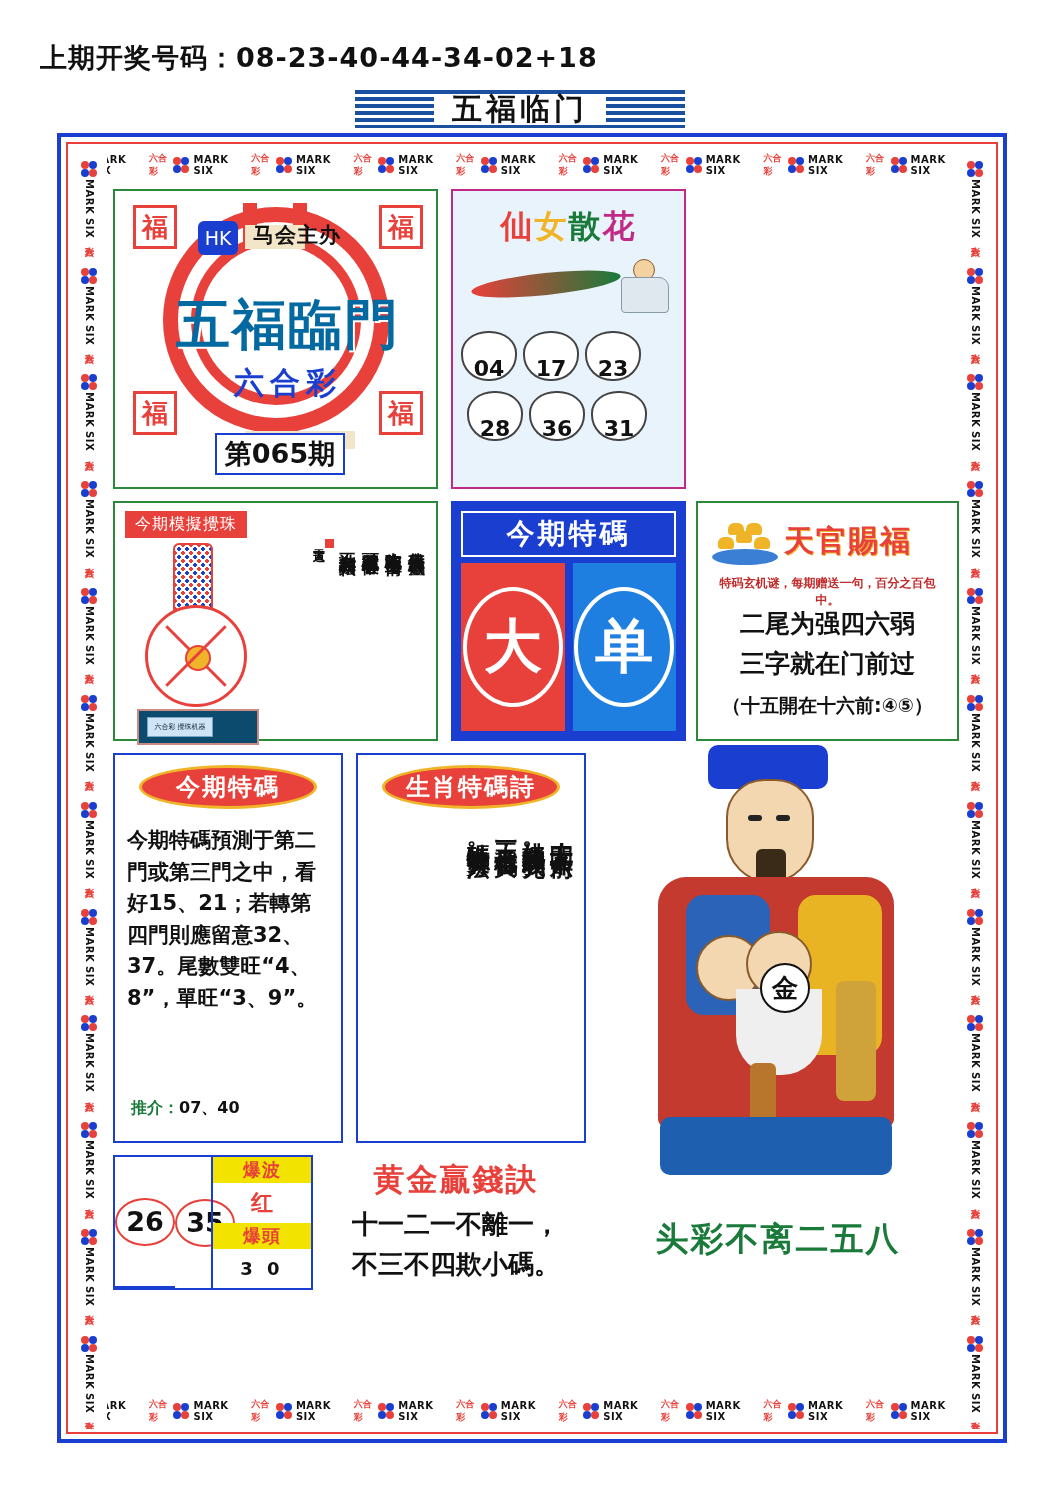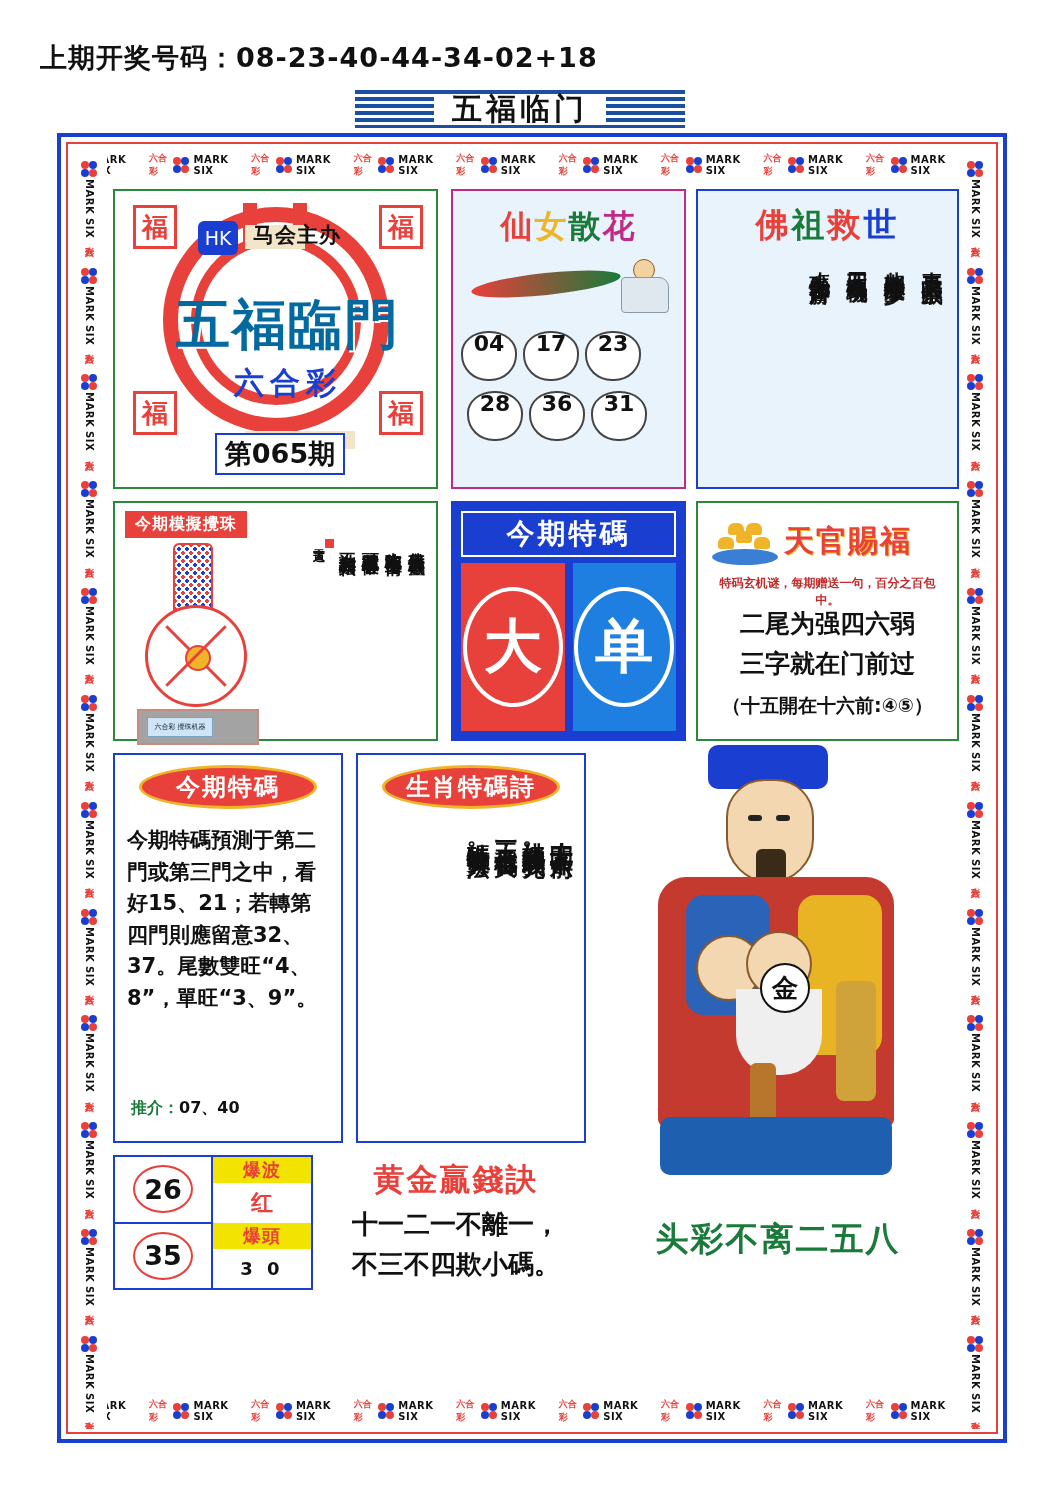--- a/index.html
+++ b/index.html
@@ -143,21 +143,21 @@
     position:absolute;right:16px;top:6px;width:20px;height:20px;border-radius:50%;
     background:#f2d2a0;border:1px solid #8a5a2a;
   }
   .fig-body{
     position:absolute;right:2px;top:24px;width:46px;height:34px;
     background:#dfe8ef;border:1px solid #8899a6;border-radius:4px 10px 4px 4px;
   }
   .ball-row{position:absolute;left:8px;right:8px;}
   .ball{
     width:56px;height:50px;position:relative;display:inline-flex;
-    align-items:flex-start;justify-content:center;
+    align-items:flex-end;justify-content:center;
     font-size:22px;font-weight:bold;color:#111;
   }
   .ball::before{
     content:"";position:absolute;inset:0;
     background:#fff;border:2px solid #444;
     border-radius:48% 48% 48% 48%/44% 44% 52% 52%;
     box-shadow:inset 0 0 0 0 #fff;
   }
   .ball span{position:relative;z-index:2;}
 
@@ -179,21 +179,21 @@
     font-size:21px;font-weight:bold;color:#111;line-height:1.12;letter-spacing:2px;
   }
 
   
   .sim-panel{
     position:absolute;left:0;top:312px;width:325px;height:240px;
     border:2px solid #2a8a3a;background:#fff;box-sizing:border-box;
   }
   .sim-tag{
     position:absolute;left:10px;top:8px;padding:3px 10px;background:#e8403a;color:#fff;
-    font-size:16px;font-weight:bold;letter-spacing:1px;
+    font-size:16px;font-weight:normal;letter-spacing:1px;
   }
   .machine{position:absolute;left:16px;top:40px;width:140px;height:190px;}
   .m-tube{
     position:absolute;left:42px;top:0;width:36px;height:68px;
     border:2px solid #e8403a;border-radius:6px;background:#fff;
     background-image:radial-gradient(#1a3fd0 1.6px,transparent 1.6px),radial-gradient(#e8403a 1.6px,transparent 1.6px);
     background-size:8px 8px;background-position:0 0,4px 4px;
   }
   .m-drum{
     position:absolute;left:14px;top:62px;width:96px;height:96px;border-radius:50%;
@@ -203,21 +203,21 @@
     content:"";position:absolute;left:50%;top:50%;width:84px;height:3px;background:#e8403a;
     transform-origin:center;
   }
   .m-drum::before{transform:translate(-50%,-50%) rotate(45deg);}
   .m-drum::after{transform:translate(-50%,-50%) rotate(-45deg);}
   .m-core{
     position:absolute;left:50%;top:50%;width:22px;height:22px;margin:-11px 0 0 -11px;
     border-radius:50%;background:#f0b429;border:2px solid #e8403a;
   }
   .m-base{
-    position:absolute;left:6px;top:166px;width:118px;height:32px;background:#a3a3a3;
+    position:absolute;left:6px;top:166px;width:118px;height:32px;background:#0c4a6e;
     border:2px solid #c98a82;
   }
   .m-base .scr{
     position:absolute;left:8px;top:6px;width:64px;height:18px;background:#cfe4f5;border:1px solid #7aa5c7;
     font-size:7px;color:#123;display:flex;align-items:center;justify-content:center;
   }
   .poem8{
     position:absolute;right:10px;top:36px;width:160px;height:196px;
     display:flex;flex-direction:row-reverse;gap:4px;justify-content:flex-start;
   }
@@ -318,21 +318,21 @@
   .god-caption{
     position:absolute;left:470px;top:1028px;width:390px;text-align:center;
     font-size:33px;font-weight:bold;color:#1a7a3a;letter-spacing:2px;
   }
 
   
   .num-panel{
     position:absolute;left:0;top:966px;width:200px;height:135px;
     border:2px solid #1a3fd0;background:#fff;box-sizing:border-box;display:flex;
   }
-  .np-left{width:96px;display:flex;flex-direction:column;}
+  .np-left{width:96px;display:flex;flex-direction:row;}
   .np-cell{
     flex:1;display:flex;align-items:center;justify-content:center;
     border-bottom:2px solid #1a3fd0;
   }
   .np-cell:last-child{border-bottom:none;}
   .np-circle{
     width:56px;height:44px;border:2px solid #e8403a;border-radius:50%;
     display:flex;align-items:center;justify-content:center;
     font-size:27px;font-weight:bold;color:#111;
   }
@@ -852,29 +852,20 @@
             </div></div>
         <div class="ball-row" id="fairy-row2" style="top:200px;"><div class="ball" style="margin-left: 6px;">
               <span>28</span>
             </div><div class="ball" style="margin-left: 6px;">
               <span>36</span>
             </div><div class="ball" style="margin-left: 6px; margin-top: -18px;">
               <span>31</span>
             </div></div>
       </div>
 
-      <div class="buddha-panel">
-        <div class="buddha-title" id="buddha-title"><span style="color: rgb(232, 64, 58);">佛</span><span style="color: rgb(26, 122, 58);">祖</span><span style="color: rgb(232, 64, 58);">救</span><span style="color: rgb(26, 63, 208);">世</span></div>
-        <div class="v-poem" id="buddha-poem">
-            <div class="v-col">臺上三人唱京戲</div>
-            <div class="v-col">此期綠波沒多少</div>
-            <div class="v-col">四五連碼旺機現</div>
-            <div class="v-col">小碼九十齊齊勝</div>
-          </div>
-      </div>
 
       <div class="sim-panel">
         <div class="sim-tag">今期模擬攪珠</div>
         <div class="machine">
           <div class="m-tube"></div>
           <div class="m-drum">
             <div class="m-core"></div>
           </div>
           <div class="m-base">
             <div class="scr">六合彩 攪珠机器</div>

